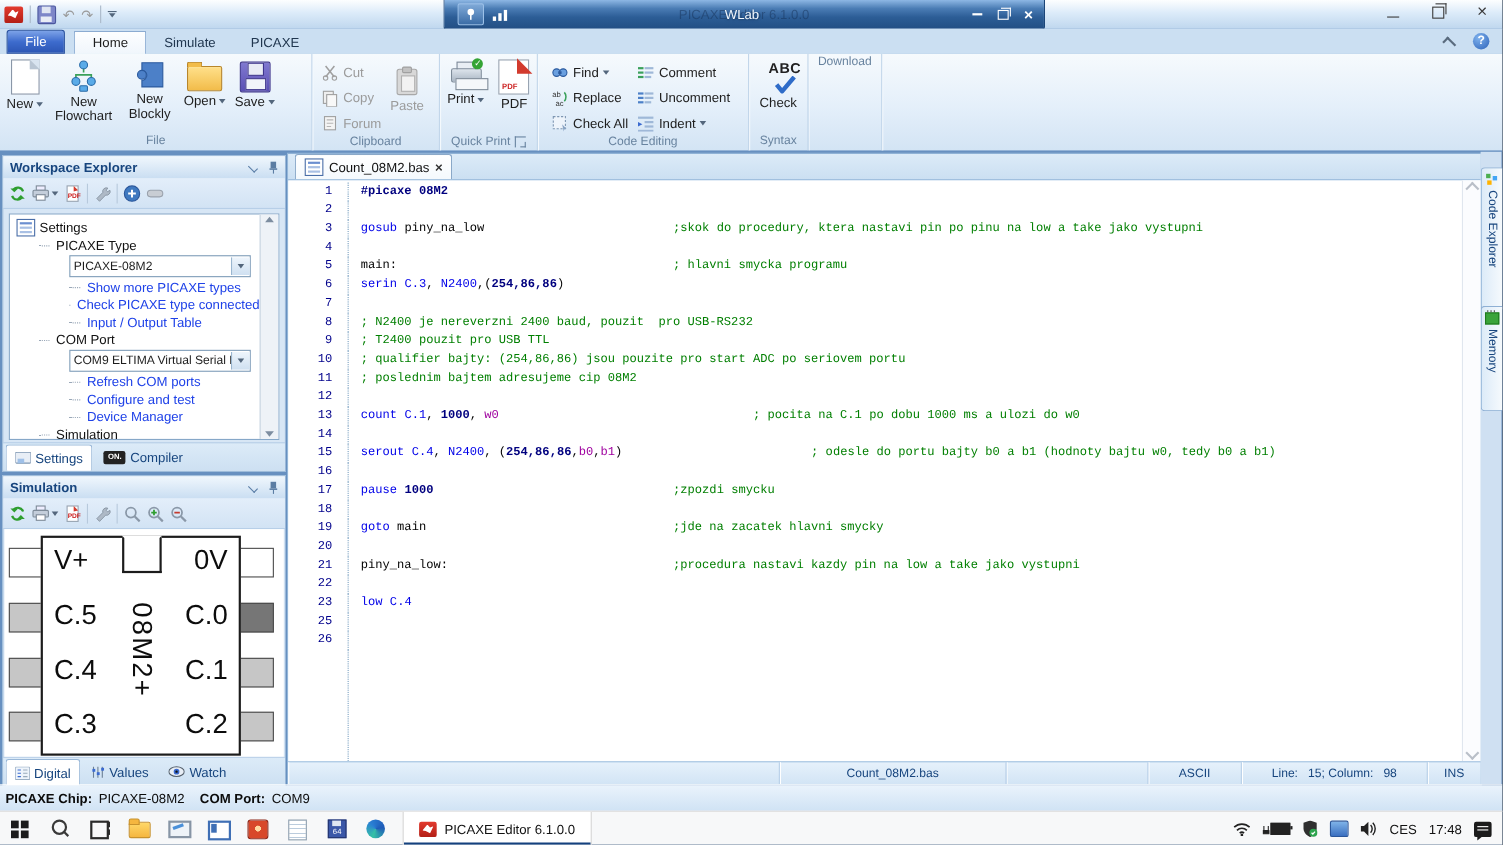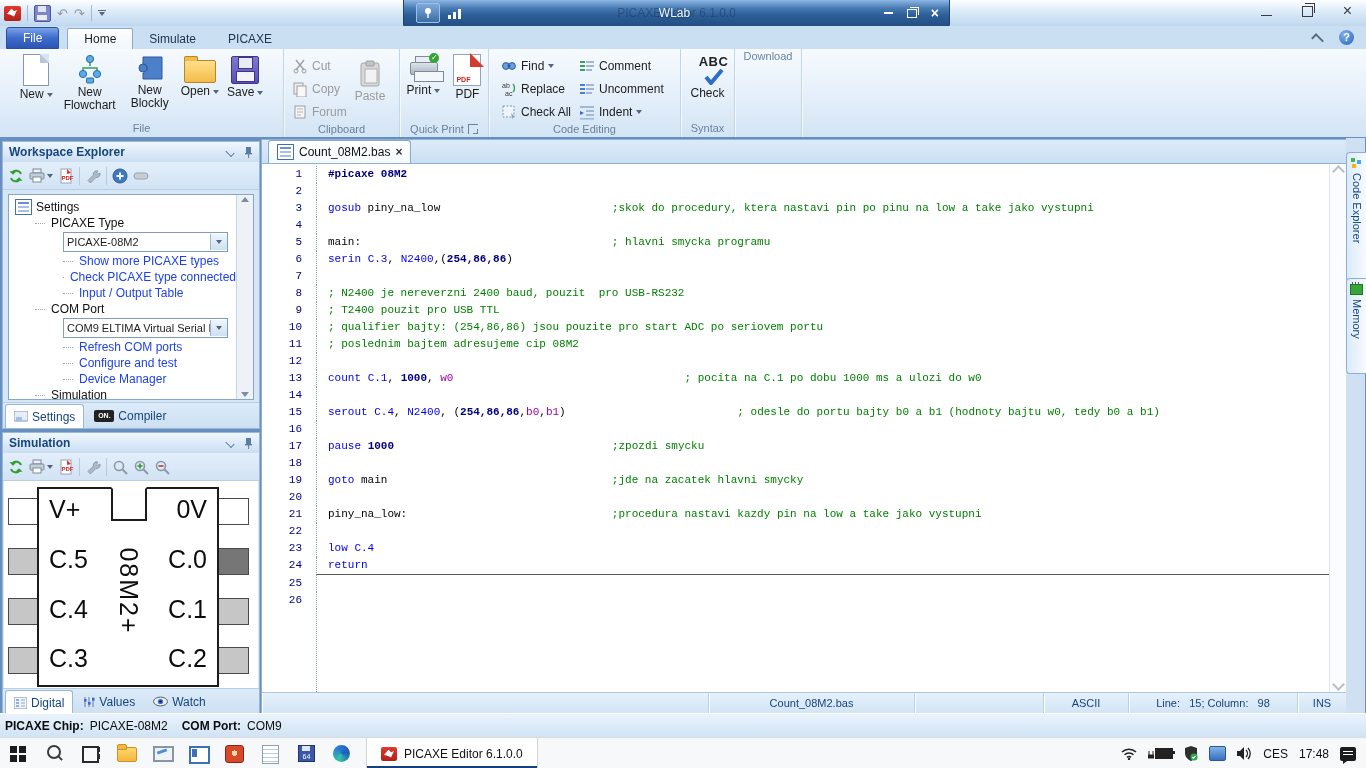--- a/index.html
+++ b/index.html
@@ -254,21 +254,21 @@
     <span class="rtab">PICAXE</span>
   </div>
   <div class="ribbon-right">
     <span class="collapse-chev"></span>
     <span class="help-q">?</span>
   </div>
 
   <div class="ribbon">
 
     <div class="rgroup" style="width:283px">
-      <div class="gbody" style="justify-content:center;padding:4px 2px 0 2px;">
+      <div class="gbody" style="justify-content:flex-start;padding:4px 2px 0 2px;">
         <div class="bigbtn">
           <span class="ic-page"></span>
           <span class="lbl">
               <span>New</span>
               <span class="tri-down"></span>
             </span>
         </div>
         <div class="bigbtn">
           <svg class="ic-flow" viewBox="0 0 30 30">
             <path d="M15 8v4M8 17v-3h14v3" fill="none" stroke="#3aa05a" stroke-width="1.5"></path>
@@ -781,24 +781,20 @@
           </div>
           <div class="crow">
             <span class="cnum">22</span>
             <span class="ctxt"></span>
           </div>
           <div class="crow">
             <span class="cnum">23</span>
             <span class="ctxt"><span class="tk-k">low</span><span class="tk-t"> </span><span class="tk-k">C.4</span></span>
           </div>
           <div class="crow">
-            <span class="cnum">24</span>
-            <span class="ctxt chr"><span class="tk-k">return</span></span>
-          </div>
-          <div class="crow">
             <span class="cnum">25</span>
             <span class="ctxt"></span>
           </div>
           <div class="crow">
             <span class="cnum">26</span>
             <span class="ctxt"></span>
           </div>
           <div class="crow" style="flex: 1 1 0%; min-height: 80px;">
             <span class="cnum"></span>
             <span class="ctxt"></span>

